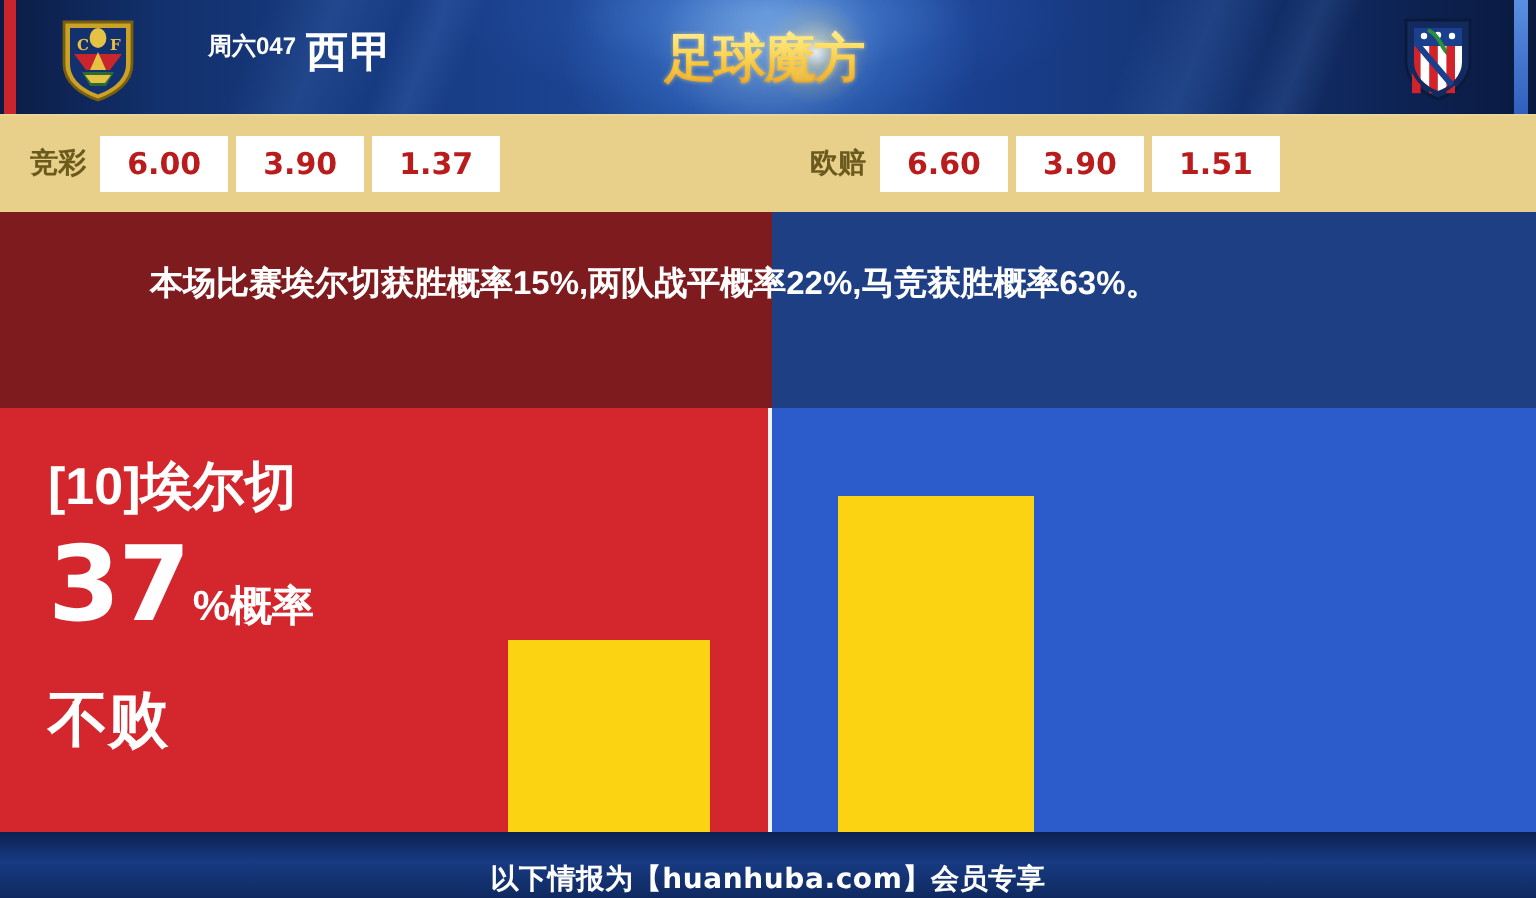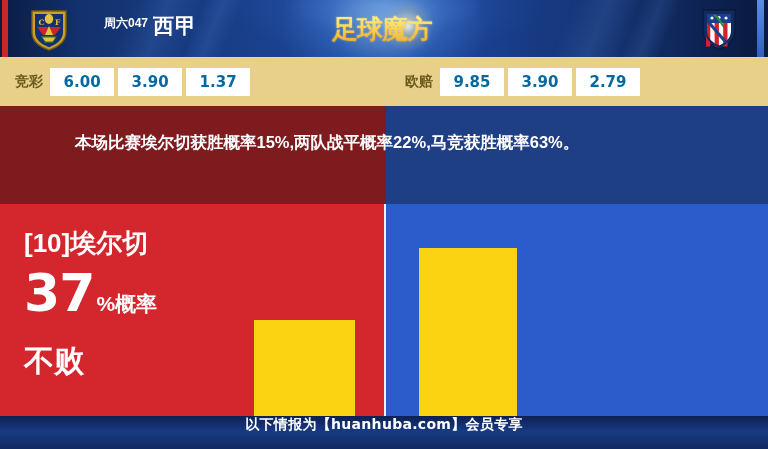--- a/index.html
+++ b/index.html
@@ -82,21 +82,21 @@
   }
   .odds-row{
     position:absolute;left:0;top:0;width:644px;height:48px;
     display:flex;align-items:center;
   }
   .odds-group{display:flex;align-items:center;}
   .odds-group .g-label{
     color:#6b5a1e;font-size:14px;font-weight:bold;margin-right:7px;white-space:nowrap;
   }
   .odds-cell{
-    background:#ffffff;color:#0369a1;font-size:15px;font-weight:bold;
+    background:#ffffff;color:#b91c1c;font-size:15px;font-weight:bold;
     height:28px;min-width:52px;padding:0 6px;margin-right:4px;
     display:flex;align-items:center;justify-content:center;
     font-family:"DejaVu Sans",sans-serif;
   }
   .odds-cell.cn{font-size:14px;color:#6f6f6f;min-width:56px;}
   .sp-a{width:18px;}
   .sp-b{width:88px;}
   .sp-c{width:92px;}
 
   
@@ -138,21 +138,21 @@
   
   .footer{
     position:absolute;left:0;top:416px;width:768px;height:33px;
     background:
       linear-gradient(180deg,#0e2458 0%,#132d६a 0%,#13306f 35%,#102category 100%);
     background-color:#122c68;
   }
   .footer-inner{
     position:absolute;left:0;top:0;width:768px;height:33px;
     background:linear-gradient(180deg,#0d2052 0%,#173a82 45%,#102a60 100%);
-    display:flex;align-items:flex-start;justify-content:center;
+    display:flex;align-items:flex-end;justify-content:center;
   }
   .footer-text{
     color:#ffffff;font-size:14px;font-weight:bold;letter-spacing:.3px;
   }
   .footer-text .site{font-family:"DejaVu Sans",sans-serif;}
 </style>
 </head>
 <body>
 
 <div class="app">
@@ -220,23 +220,23 @@
         <span class="odds-cell">1.37</span>
       </div>
 
       <div class="sp-b"></div>
 
 
       <div class="sp-c"></div>
 
       <div class="odds-group">
         <span class="g-label">欧赔</span>
-        <span class="odds-cell">9.85</span>
+        <span class="odds-cell">6.60</span>
         <span class="odds-cell">3.90</span>
-        <span class="odds-cell">2.79</span>
+        <span class="odds-cell">1.51</span>
       </div>
     </div>
   </div>
 
   <div class="banner">
     <div class="half-l"></div>
     <div class="half-r"></div>
     <div class="txt">本场比赛埃尔切获胜概率15%,两队战平概率22%,马竞获胜概率63%。</div>
   </div>
 

